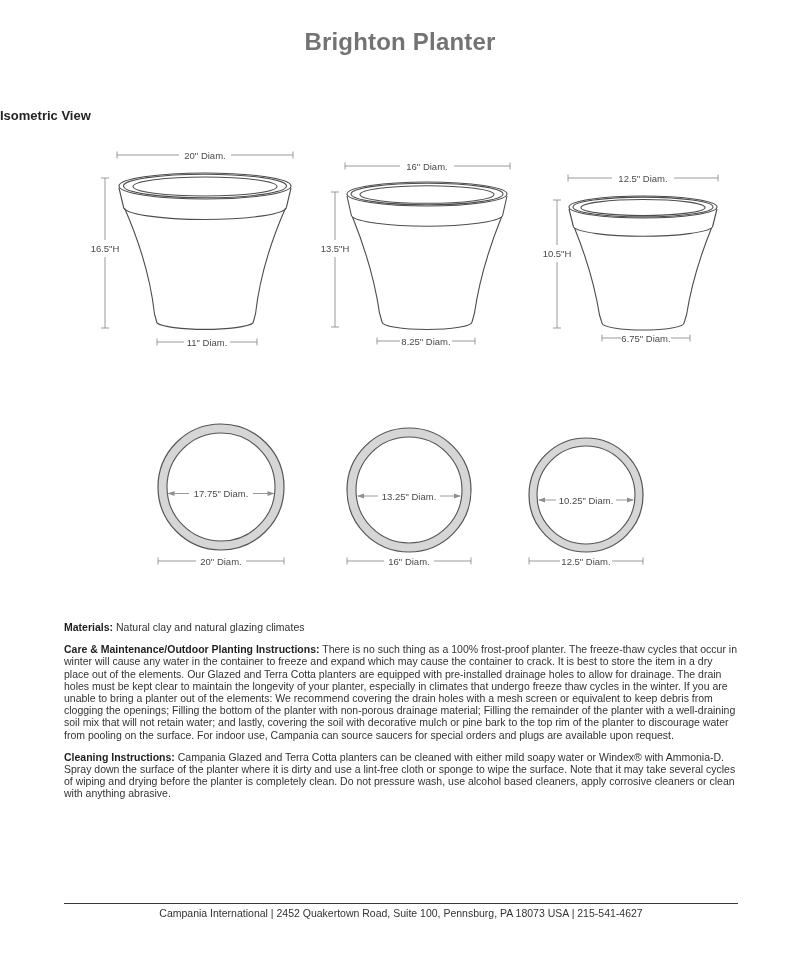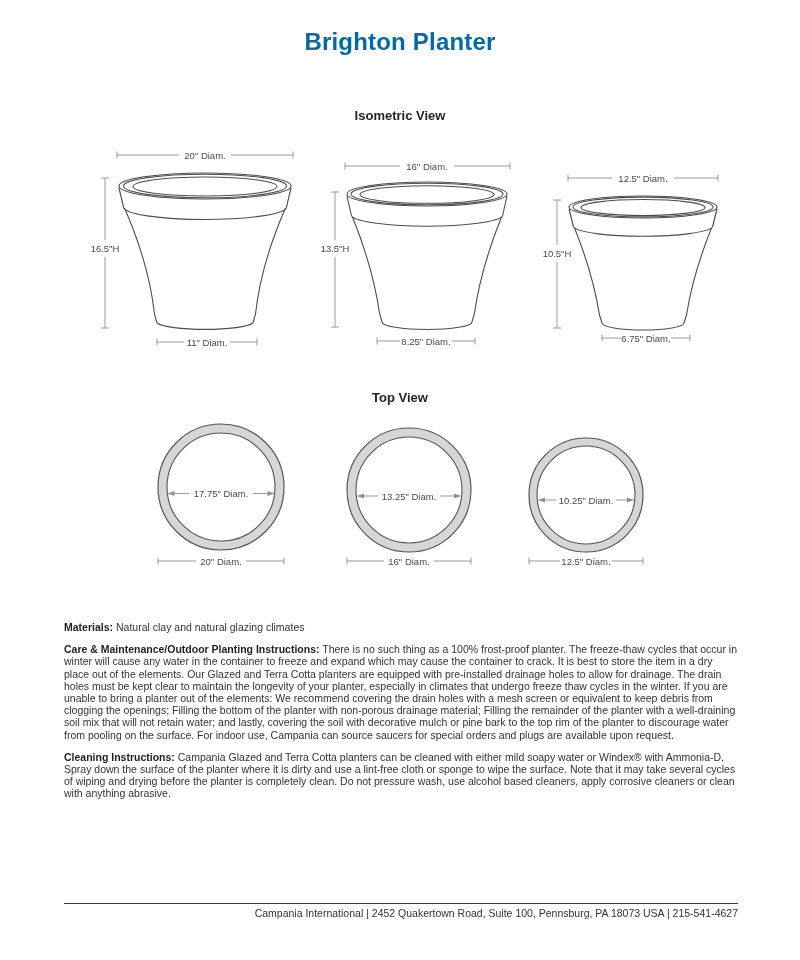--- a/index.html
+++ b/index.html
@@ -2,24 +2,24 @@
 <html><head>
 <meta charset="utf-8">
 <style>
   html,body { margin:0; padding:0; background:#ffffff; }
   .page {
     position:relative; width:800px; height:960px; background:#ffffff;
     font-family:"Liberation Sans", sans-serif; overflow:hidden;
   }
   .title {
     position:absolute; top:28px; left:0; width:800px; text-align:center;
-    font-size:24px; font-weight:bold; color:#0369a1; letter-spacing:0.2px;
+    font-size:24px; font-weight:bold; color:#737373; letter-spacing:0.2px;
   }
   .section-heading {
-    position:absolute; left:0; width:800px; text-align:center;
+    position:absolute; left:0; width:800px; 
     font-size:13px; font-weight:bold; color:#242424;
   }
   #iso-heading { top:108px; }
   #tv-heading  { top:390px; }
   svg.drawing { position:absolute; left:0; }
   #iso-svg { top:145px; }
   #tv-svg  { top:415px; }
   .pot-line { fill:none; stroke:#4d4d4d; stroke-width:1.1; }
   .ring { fill:#d6d6d6; stroke:#555555; stroke-width:1.2; }
   .hole { fill:#ffffff; stroke:#555555; stroke-width:1.1; }
@@ -30,21 +30,21 @@
     fill:#4a4a48; text-anchor:middle;
   }
   .details {
     position:absolute; left:64px; top:621px; width:674px;
     font-size:10.5px; line-height:12.2px; color:#333333; text-align:left;
   }
   .details p { margin:0 0 10px 0; }
   .details b { color:#1e1e1e; }
   .footer {
     position:absolute; left:64px; top:903px; width:674px;
-    border-top:1.5px solid #3a3a3a; text-align:right;
+    border-top:1.5px solid #3a3a3a; text-align:center;
     font-size:10.5px; line-height:13px; color:#333333;
   }
   .footer-line1 { margin-top:3px; }
   .footer a { color:#4a86c6; text-decoration:underline; cursor:pointer; }
   .sep { white-space:pre; }
 </style>
 </head>
 <body>
 
 <div class="page">
@@ -148,21 +148,20 @@
       <g>
         <line class="dim-line" x1="602" y1="338" x2="621" y2="338"></line>
         <line class="dim-line" x1="671" y1="338" x2="690" y2="338"></line>
         <line class="dim-tick" x1="602" y1="334.5" x2="602" y2="341.5"></line>
         <line class="dim-tick" x1="690" y1="334.5" x2="690" y2="341.5"></line>
         <text class="dim-label" x="646" y="341.5">6.75" Diam.</text>
       </g>
     </g>
   </svg>
 
-  <div class="section-heading" id="tv-heading">Top View</div>
 
   <svg id="tv-svg" class="drawing" width="800" height="160" viewBox="0 415 800 160">
 
     <g>
       <circle class="ring" cx="221" cy="487" r="63"></circle>
       <circle class="hole" cx="221" cy="487" r="54"></circle>
       <g>
         <line class="dim-line" x1="168.5" y1="493.5" x2="189" y2="493.5"></line>
         <line class="dim-line" x1="253" y1="493.5" x2="273.5" y2="493.5"></line>
         <path class="dim-arrow" d="M167.5 493.5 l7 -2.6 v5.2 z"></path>

